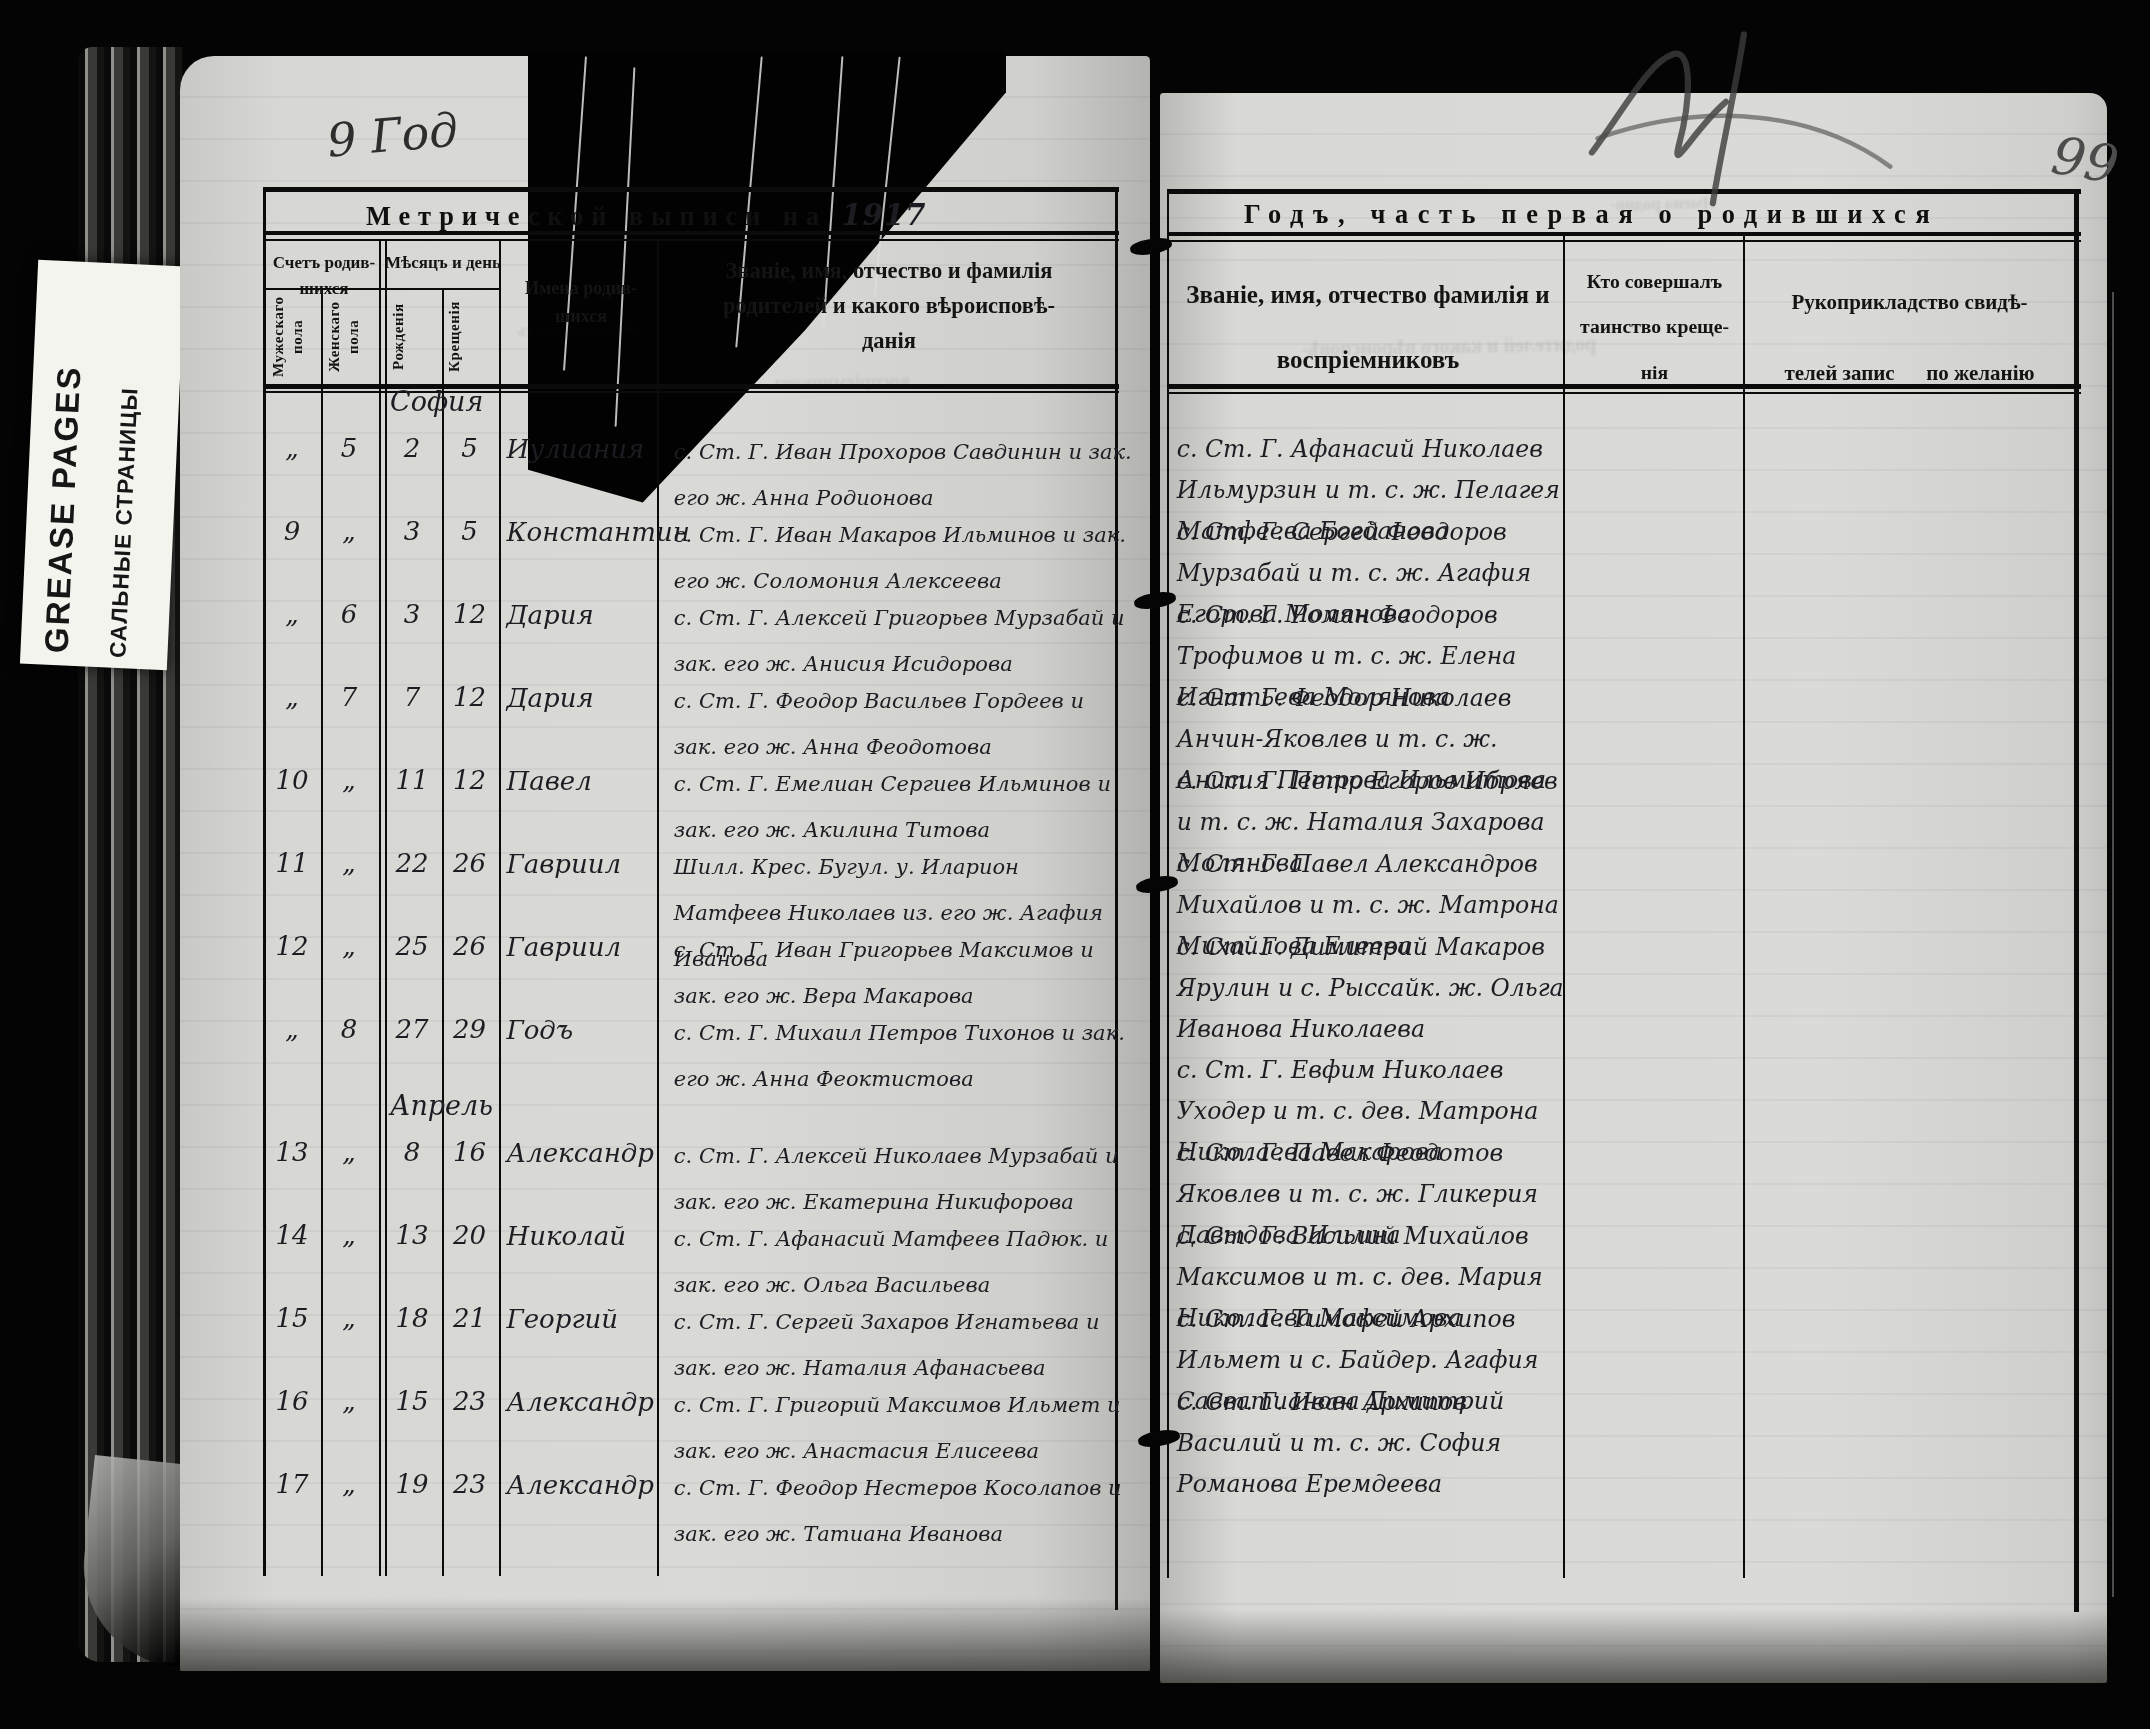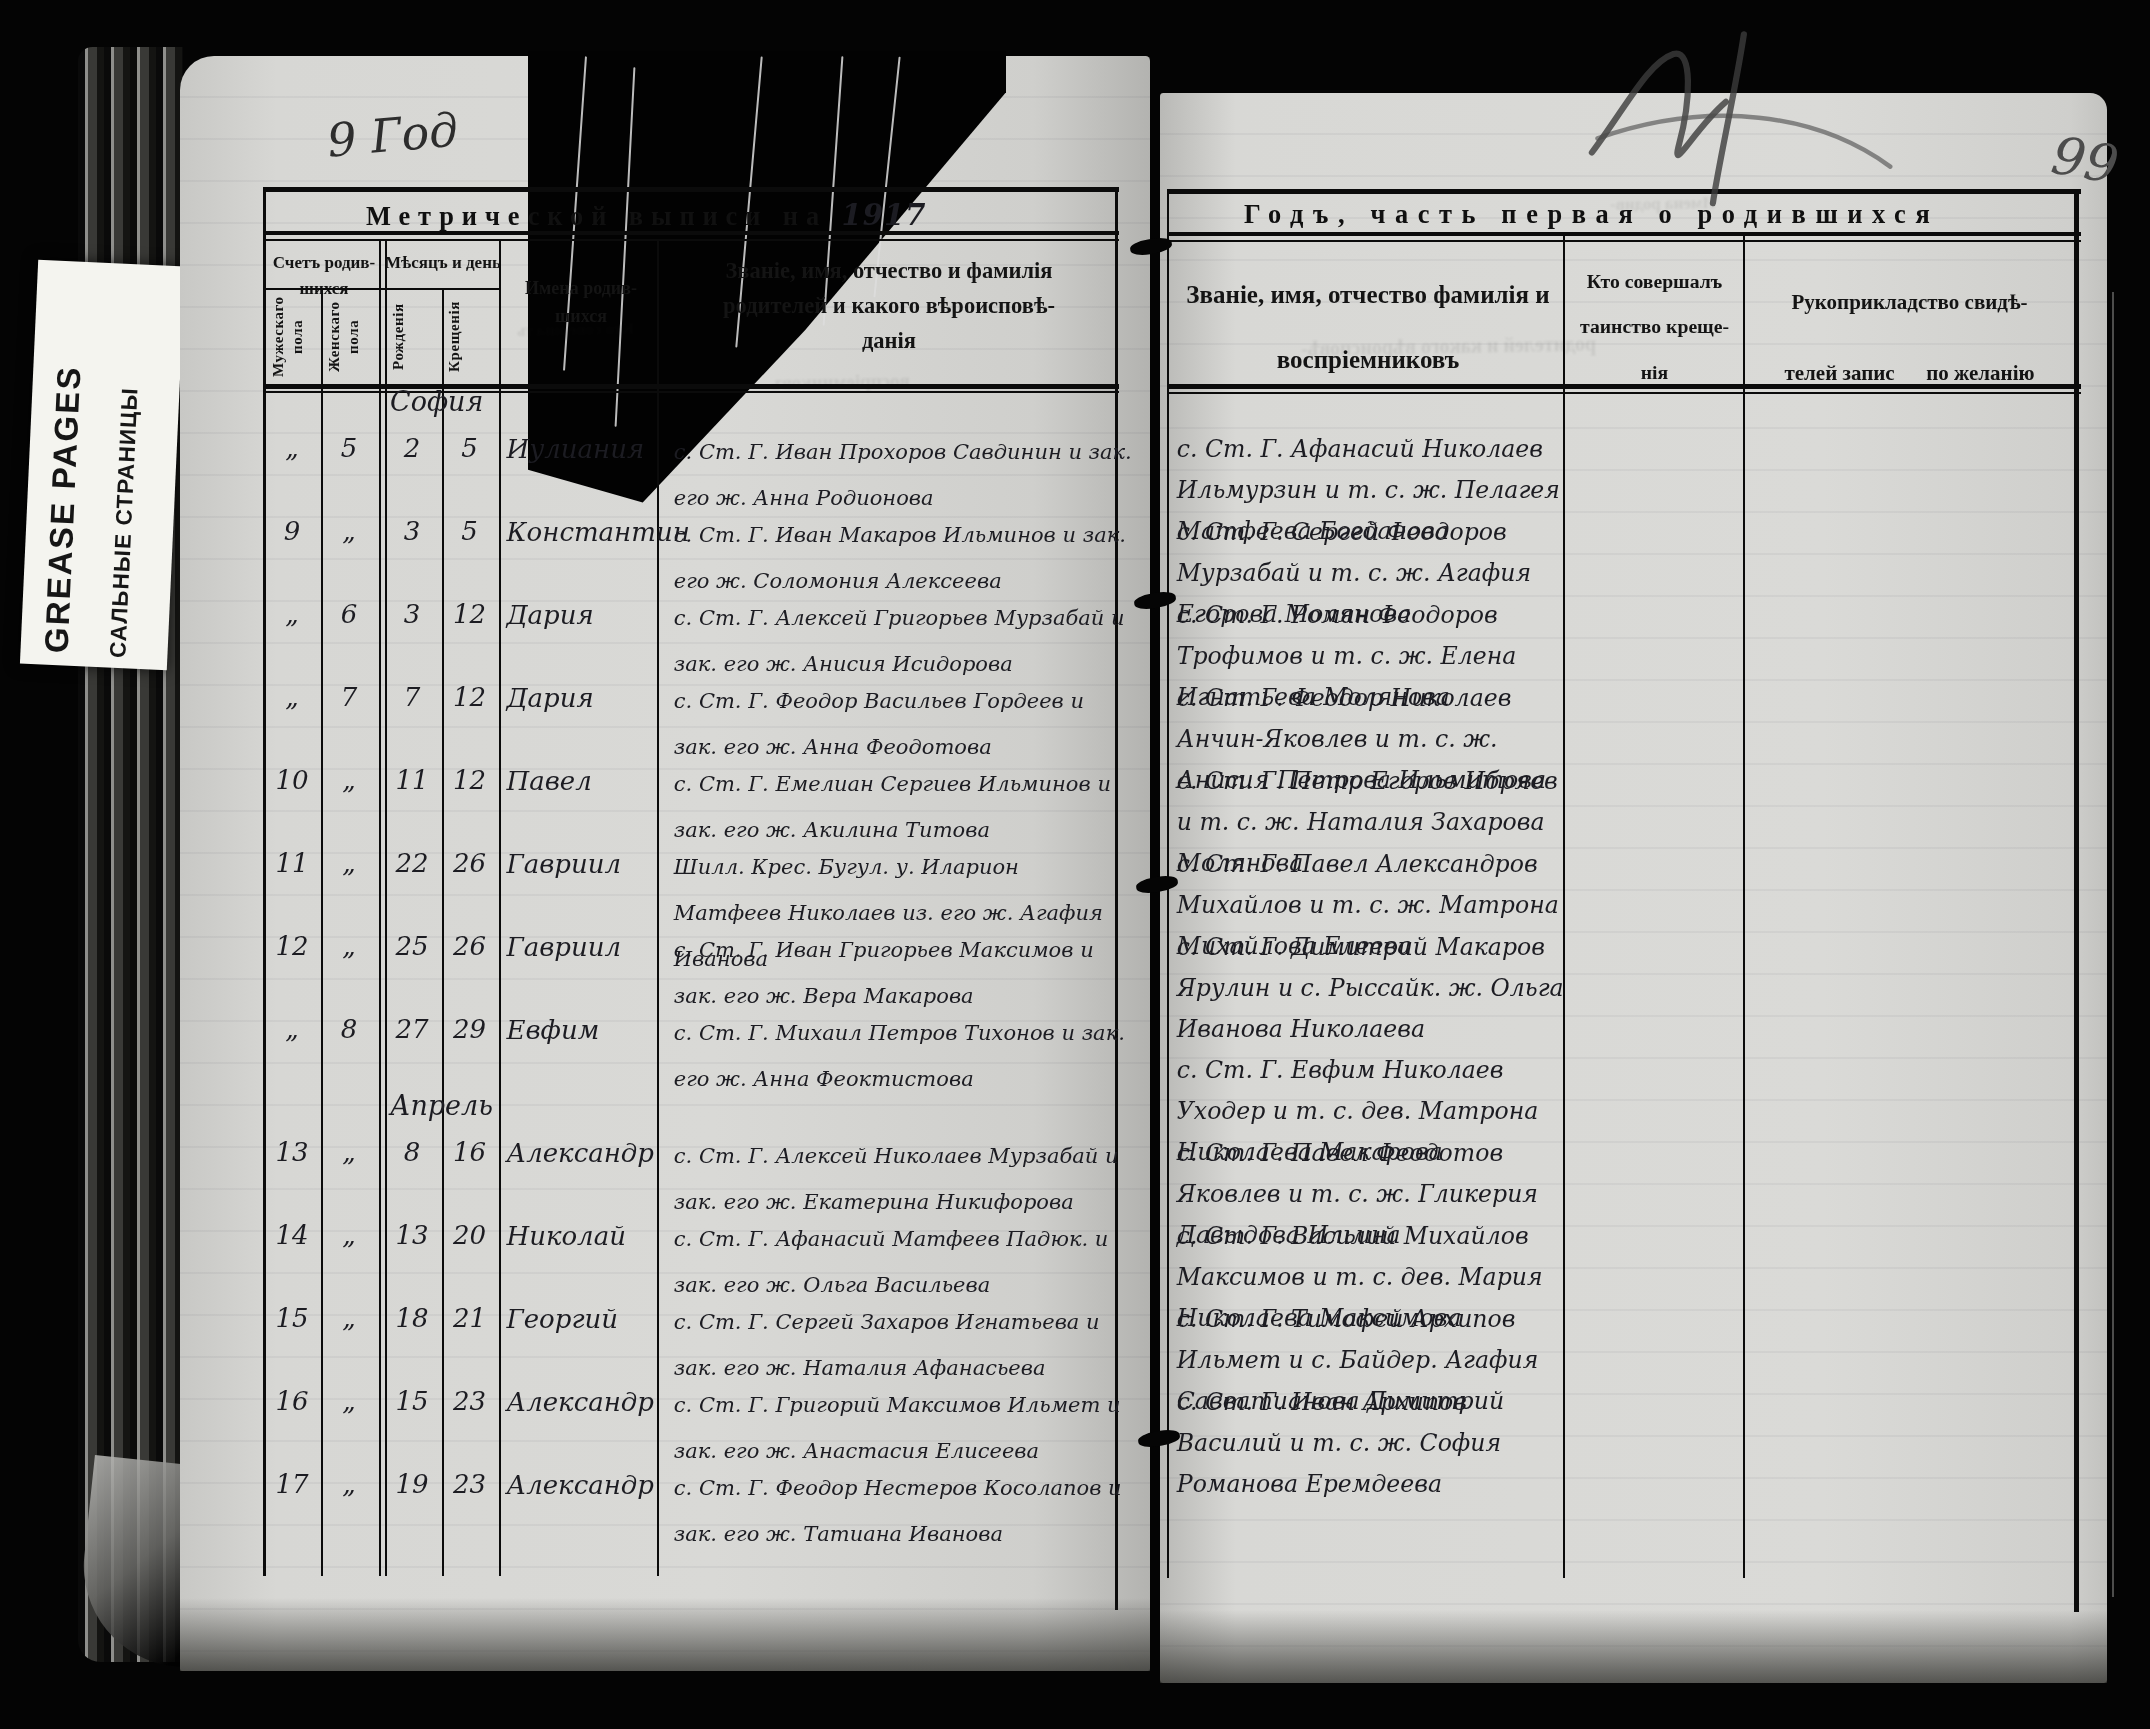--- a/index.html
+++ b/index.html
@@ -195,21 +195,21 @@
           <div class="cell hand num" style="width: 58px;">26</div>
           <div class="cell hand nm" style="width: 156px;">Гавриил</div>
           <div class="cell hand pt" style="width: 459px;">с. Ст. Г. Иван Григорьев Максимов и зак. его ж. Вера Макарова</div>
         </div>
         <div class="rrow">
           <div class="cell hand num" style="width: 56px;">„</div>
           <div class="cell hand num" style="width: 58px;">8</div>
           <div class="cell hand num" style="width: 5.6px;"></div>
           <div class="cell hand num" style="width: 57px;">27</div>
           <div class="cell hand num" style="width: 58px;">29</div>
-          <div class="cell hand nm" style="width: 156px;">Евфим</div>
+          <div class="cell hand nm" style="width: 156px;">Годъ</div>
           <div class="cell hand pt" style="width: 459px;">с. Ст. Г. Михаил Петров Тихонов и зак. его ж. Анна Феоктистова</div>
         </div>
         <div class="mon">
           <div class="hand" style="left: 126px;">Апрель</div>
         </div>
         <div class="rrow">
           <div class="cell hand num" style="width: 56px;">13</div>
           <div class="cell hand num" style="width: 58px;">„</div>
           <div class="cell hand num" style="width: 5.6px;"></div>
           <div class="cell hand num" style="width: 57px;">8</div>

